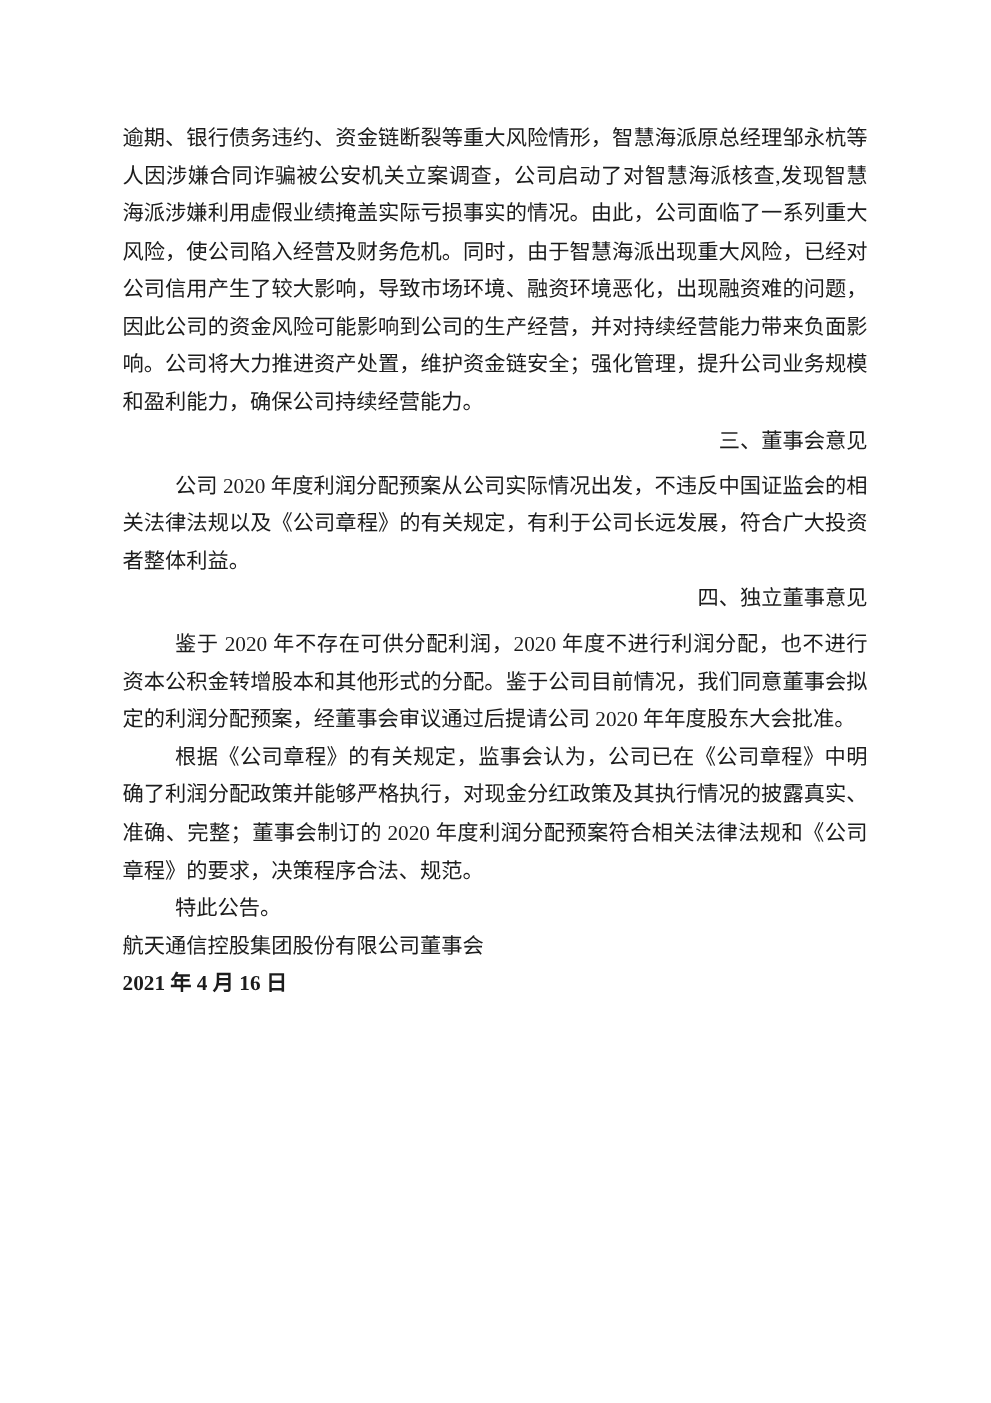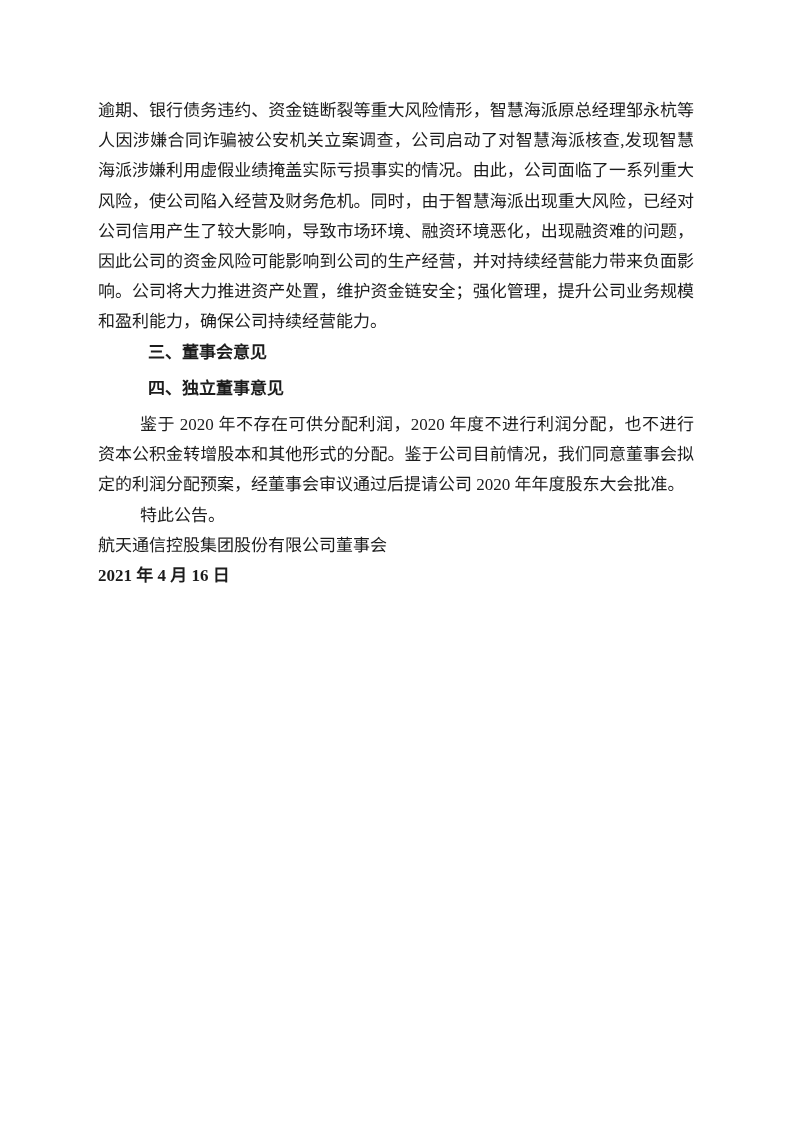--- a/index.html
+++ b/index.html
@@ -28,49 +28,51 @@
   .para {
     margin: 0;
     text-indent: 42px;
   }
   .para.no-indent {
     text-indent: 0;
     font-family: Liberation Serif, serif;
   }
   .heading {
     margin: 0 0 6px 0;
-    font-weight: bold;
+    font-weight: normal;
     text-indent: 50px;
-    text-align: left;
+    text-align: right;
   }
   .sign {
     margin: 0;
     text-align: left;
     text-indent: 0;
   }
   .sign.company { padding-right: 16px; }
   .sign.date    { padding-right: 20px; font-weight: bold; }
 </style>
 </head>
 <body>
 
 <div class="page">
   <div class="content">
 
     <p class="para no-indent">逾期、银行债务违约、资金链断裂等重大风险情形，智慧海派原总经理邹永杭等人因涉嫌合同诈骗被公安机关立案调查，公司启动了对智慧海派核查,发现智慧海派涉嫌利用虚假业绩掩盖实际亏损事实的情况。由此，公司面临了一系列重大风险，使公司陷入经营及财务危机。同时，由于智慧海派出现重大风险，已经对公司信用产生了较大影响，导致市场环境、融资环境恶化，出现融资难的问题，因此公司的资金风险可能影响到公司的生产经营，并对持续经营能力带来负面影响。公司将大力推进资产处置，维护资金链安全；强化管理，提升公司业务规模和盈利能力，确保公司持续经营能力。</p>
 
 
     <p class="heading">三、董事会意见</p>
 
+    <p class="para">公司 2020 年度利润分配预案从公司实际情况出发，不违反中国证监会的相关法律法规以及《公司章程》的有关规定，有利于公司长远发展，符合广大投资者整体利益。</p>
 
     <p class="heading">四、独立董事意见</p>
 
     <p class="para">鉴于 2020 年不存在可供分配利润，2020 年度不进行利润分配，也不进行资本公积金转增股本和其他形式的分配。鉴于公司目前情况，我们同意董事会拟定的利润分配预案，经董事会审议通过后提请公司 2020 年年度股东大会批准。</p>
 
 
+    <p class="para">根据《公司章程》的有关规定，监事会认为，公司已在《公司章程》中明确了利润分配政策并能够严格执行，对现金分红政策及其执行情况的披露真实、准确、完整；董事会制订的 2020 年度利润分配预案符合相关法律法规和《公司章程》的要求，决策程序合法、规范。</p>
 
     <p class="para">特此公告。</p>
 
     <p class="sign company">航天通信控股集团股份有限公司董事会</p>
 
     <p class="sign date">2021 年 4 月 16 日</p>
 
   </div>
 </div>
 

